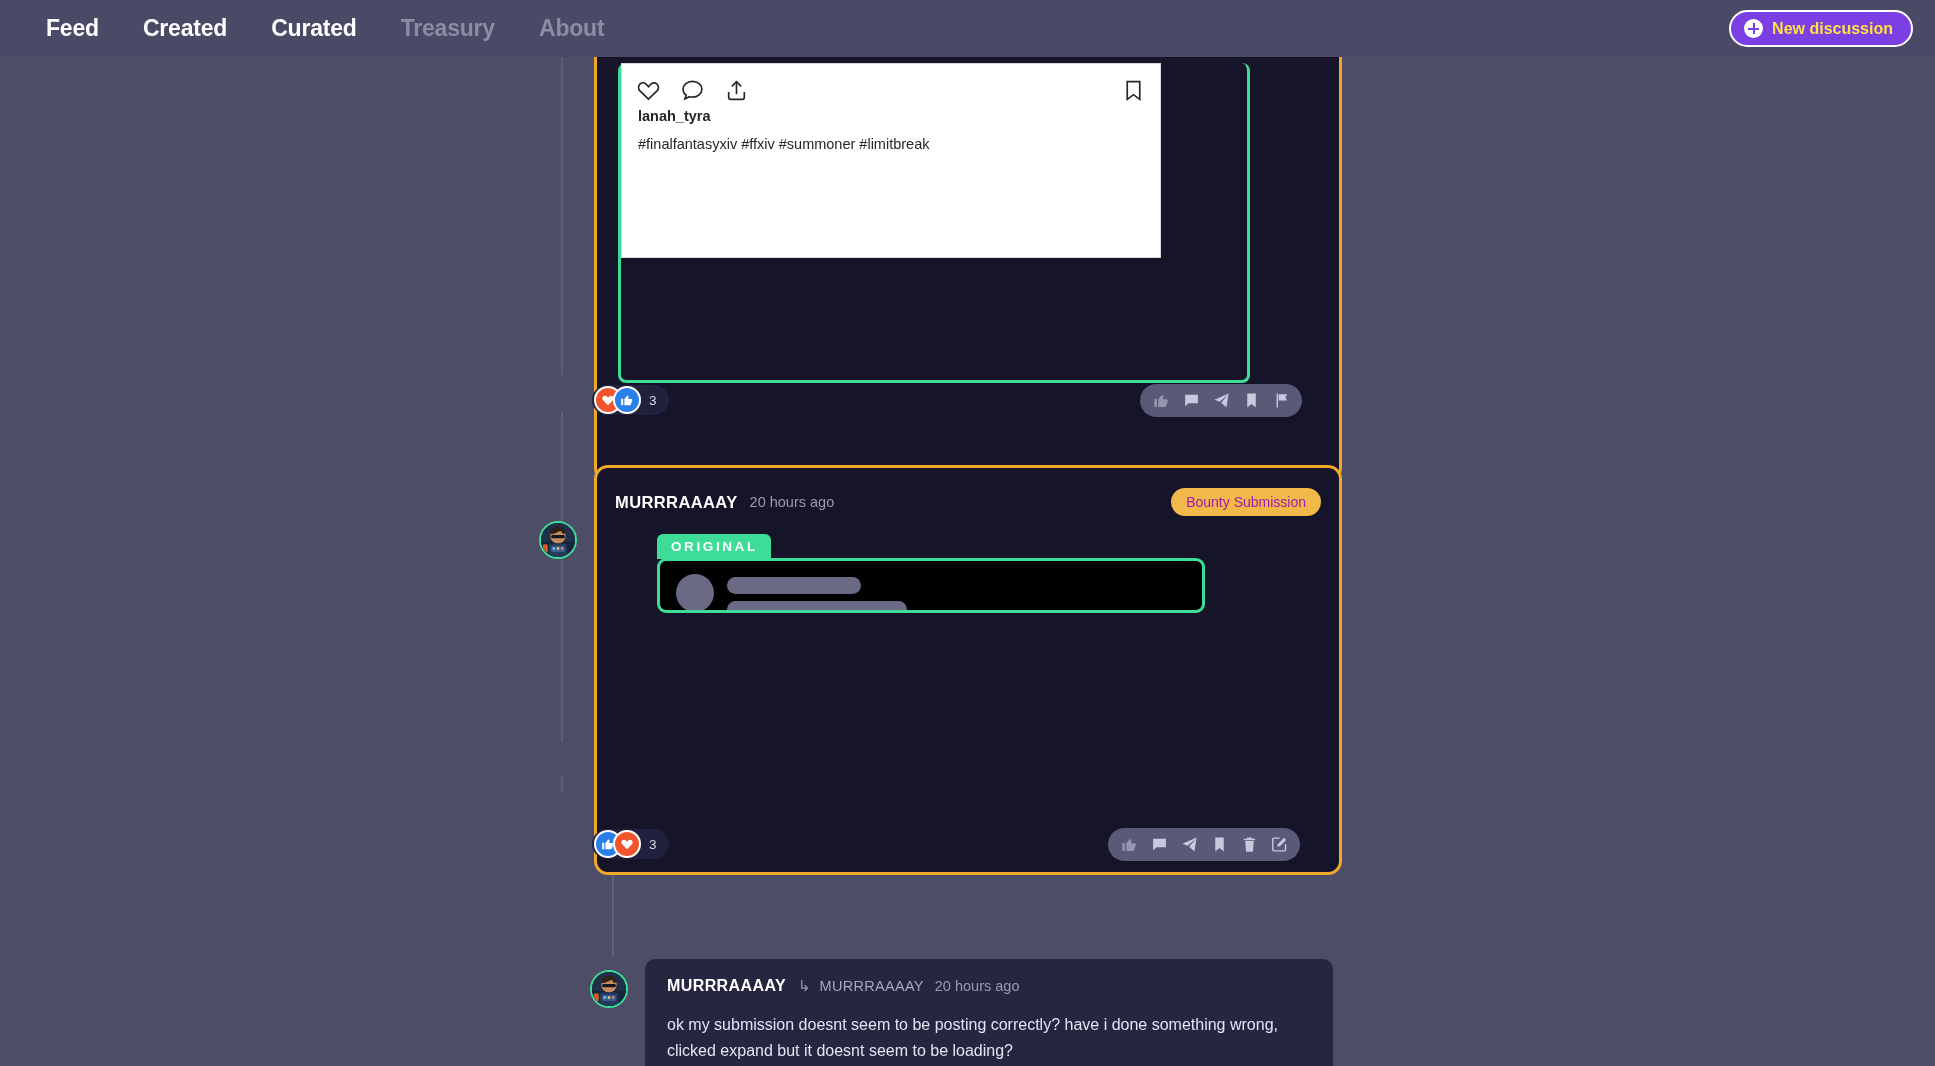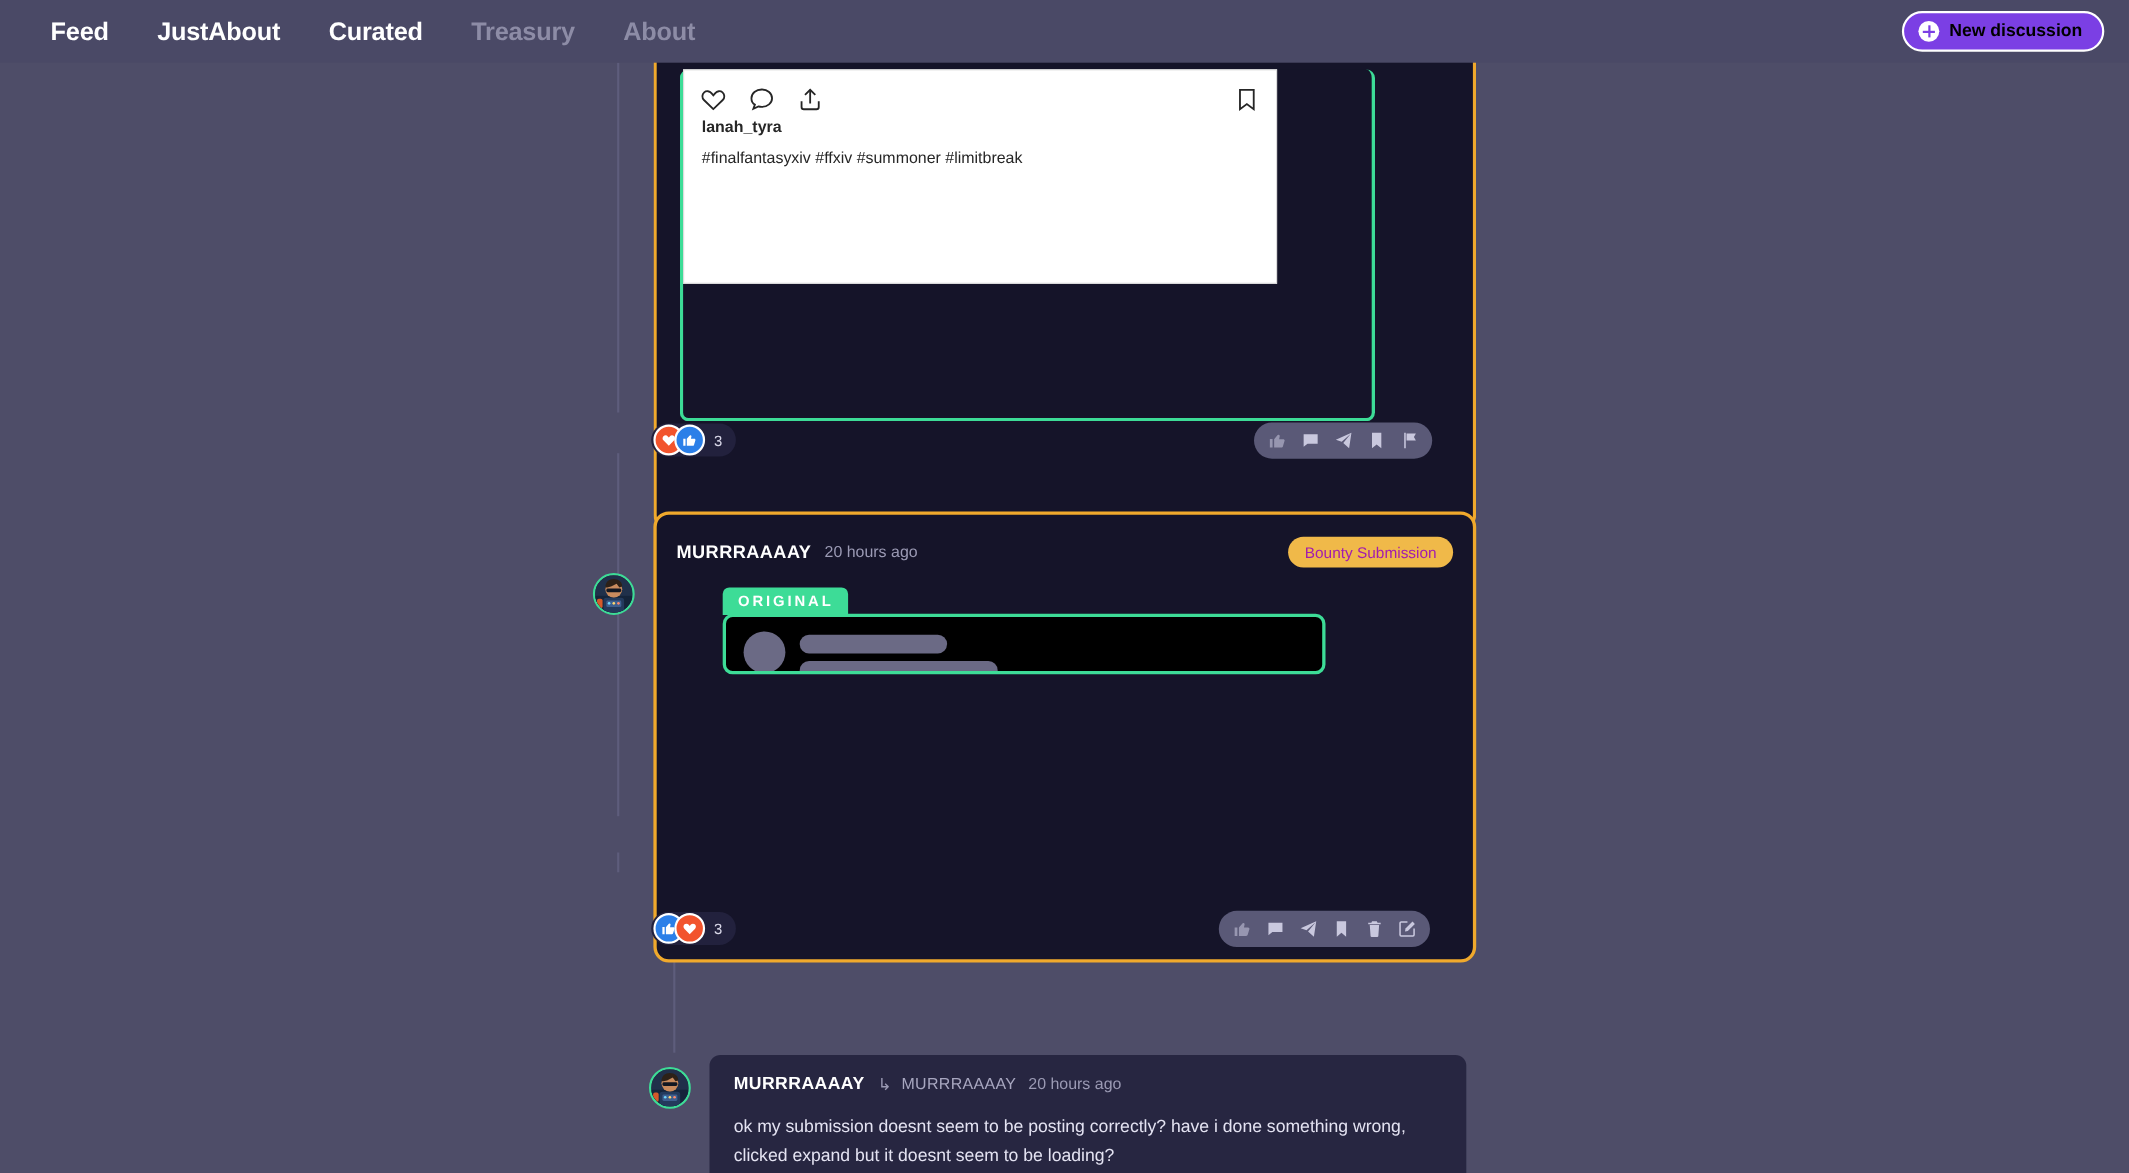--- a/index.html
+++ b/index.html
@@ -23,21 +23,21 @@
     font-size: 23px; font-weight: bold; color: #ffffff;
     padding: 0 22px; letter-spacing: -0.2px; cursor: pointer;
     white-space: nowrap;
   }
   .nav-link.dim { color: #8d8ca6; }
   .new-discussion-btn {
     position: absolute; right: 22px; top: 10px;
     height: 37px; padding: 0 18px 0 13px;
     background: #7b3fe4; border: 2px solid #ffffff; border-radius: 19px;
     display: flex; align-items: center; gap: 9px;
-    color: #000000; font-size: 16px; font-weight: bold; cursor: pointer;
+    color: #fde047; font-size: 16px; font-weight: bold; cursor: pointer;
   }
   .plus-circle {
     width: 19px; height: 19px; border-radius: 50%; background: #ffffff;
     position: relative; flex: none;
   }
   .plus-circle::before, .plus-circle::after {
     content:""; position: absolute; background: #7b3fe4;
   }
   .plus-circle::before { left: 4px; top: 8.5px; width: 11px; height: 2.5px; }
   .plus-circle::after  { top: 4px; left: 8.5px; height: 11px; width: 2.5px; }
@@ -193,21 +193,21 @@
     position: absolute; left: 22px; top: 53px; width: 640px;
     font-size: 16px; color: #e4e3f2; line-height: 1.65;
   }
 </style>
 </head>
 <body>
 
 <div class="navbar">
   <div class="nav-links">
     <div class="nav-link">Feed</div>
-    <div class="nav-link">JustAbout</div>
+    <div class="nav-link">Created</div>
     <div class="nav-link">Curated</div>
     <div class="nav-link dim">Treasury</div>
     <div class="nav-link dim">About</div>
   </div>
   <div class="new-discussion-btn">
     <span class="plus-circle"></span>
     <span>New discussion</span>
   </div>
 </div>
 

